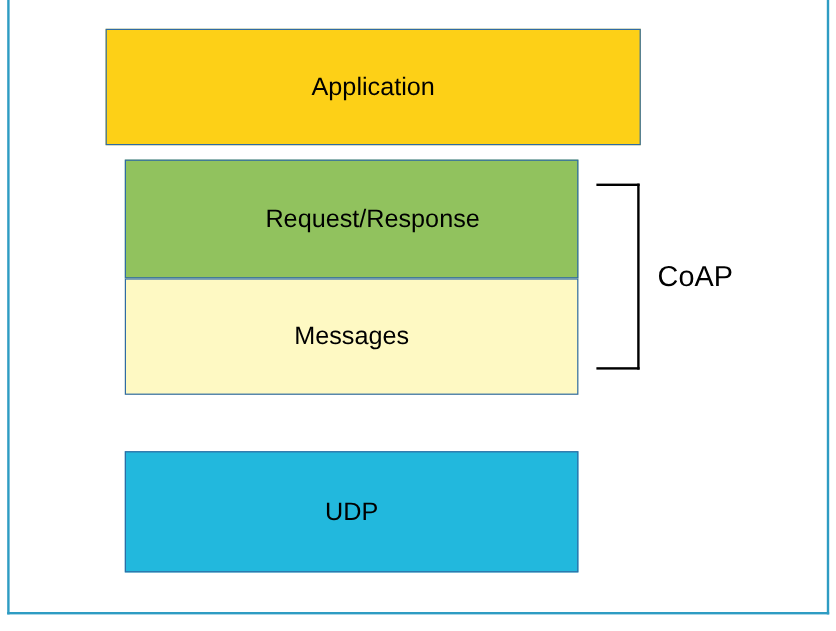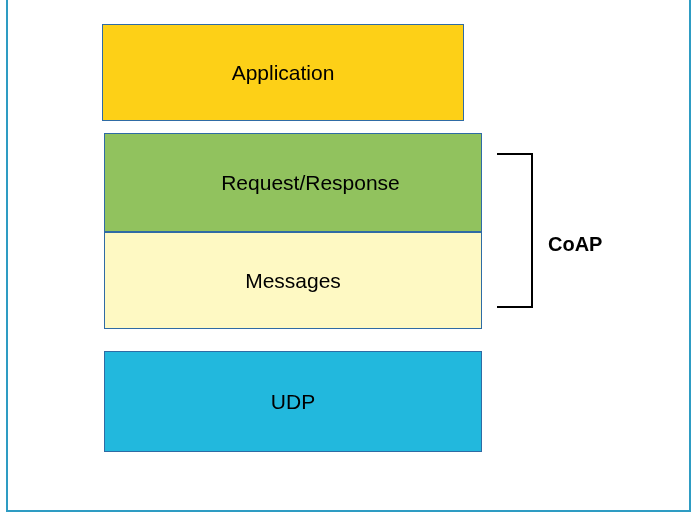--- a/index.html
+++ b/index.html
@@ -39,44 +39,44 @@
     justify-content: center;
   }
   .layer-label {
     font-size: 21px;
     line-height: 1;
     color: #000000;
     white-space: nowrap;
   }
 
   .layer-application {
-    left: 102px;
+    left: 88px;
     top: 24px;
-    width: 362px;
+    width: 446px;
     height: 97px;
     background: #fdd017;
   }
   .layer-request-response {
     left: 104px;
     top: 133px;
     width: 378px;
     height: 99px;
     background: #91c25e;
     padding-left: 35px;
   }
   .layer-messages {
     left: 104px;
     top: 232px;
     width: 378px;
     height: 97px;
     background: #fef9c3;
   }
   .layer-udp {
     left: 104px;
-    top: 351px;
+    top: 376px;
     width: 378px;
     height: 101px;
     background: #22b8dd;
   }
 
   
   .brace {
     position: absolute;
     left: 497px;
     top: 153px;
@@ -85,26 +85,25 @@
     box-sizing: border-box;
     border-top: 2px solid #000000;
     border-right: 2px solid #000000;
     border-bottom: 2px solid #000000;
     border-left: none;
   }
 
   .brace-label {
     position: absolute;
     left: 548px;
-    top: 234px;
-    font-size: 20px;
+    top: 219px;
+    font-size: 24px;
     line-height: 1;
     color: #000000;
     white-space: nowrap;
-    font-weight: bold;
   }
 </style>
 </head>
 <body>
 
 <div id="diagram-canvas">
 
   <div class="frame-edge frame-left"></div>
   <div class="frame-edge frame-right"></div>
   <div class="frame-edge frame-bottom"></div>

